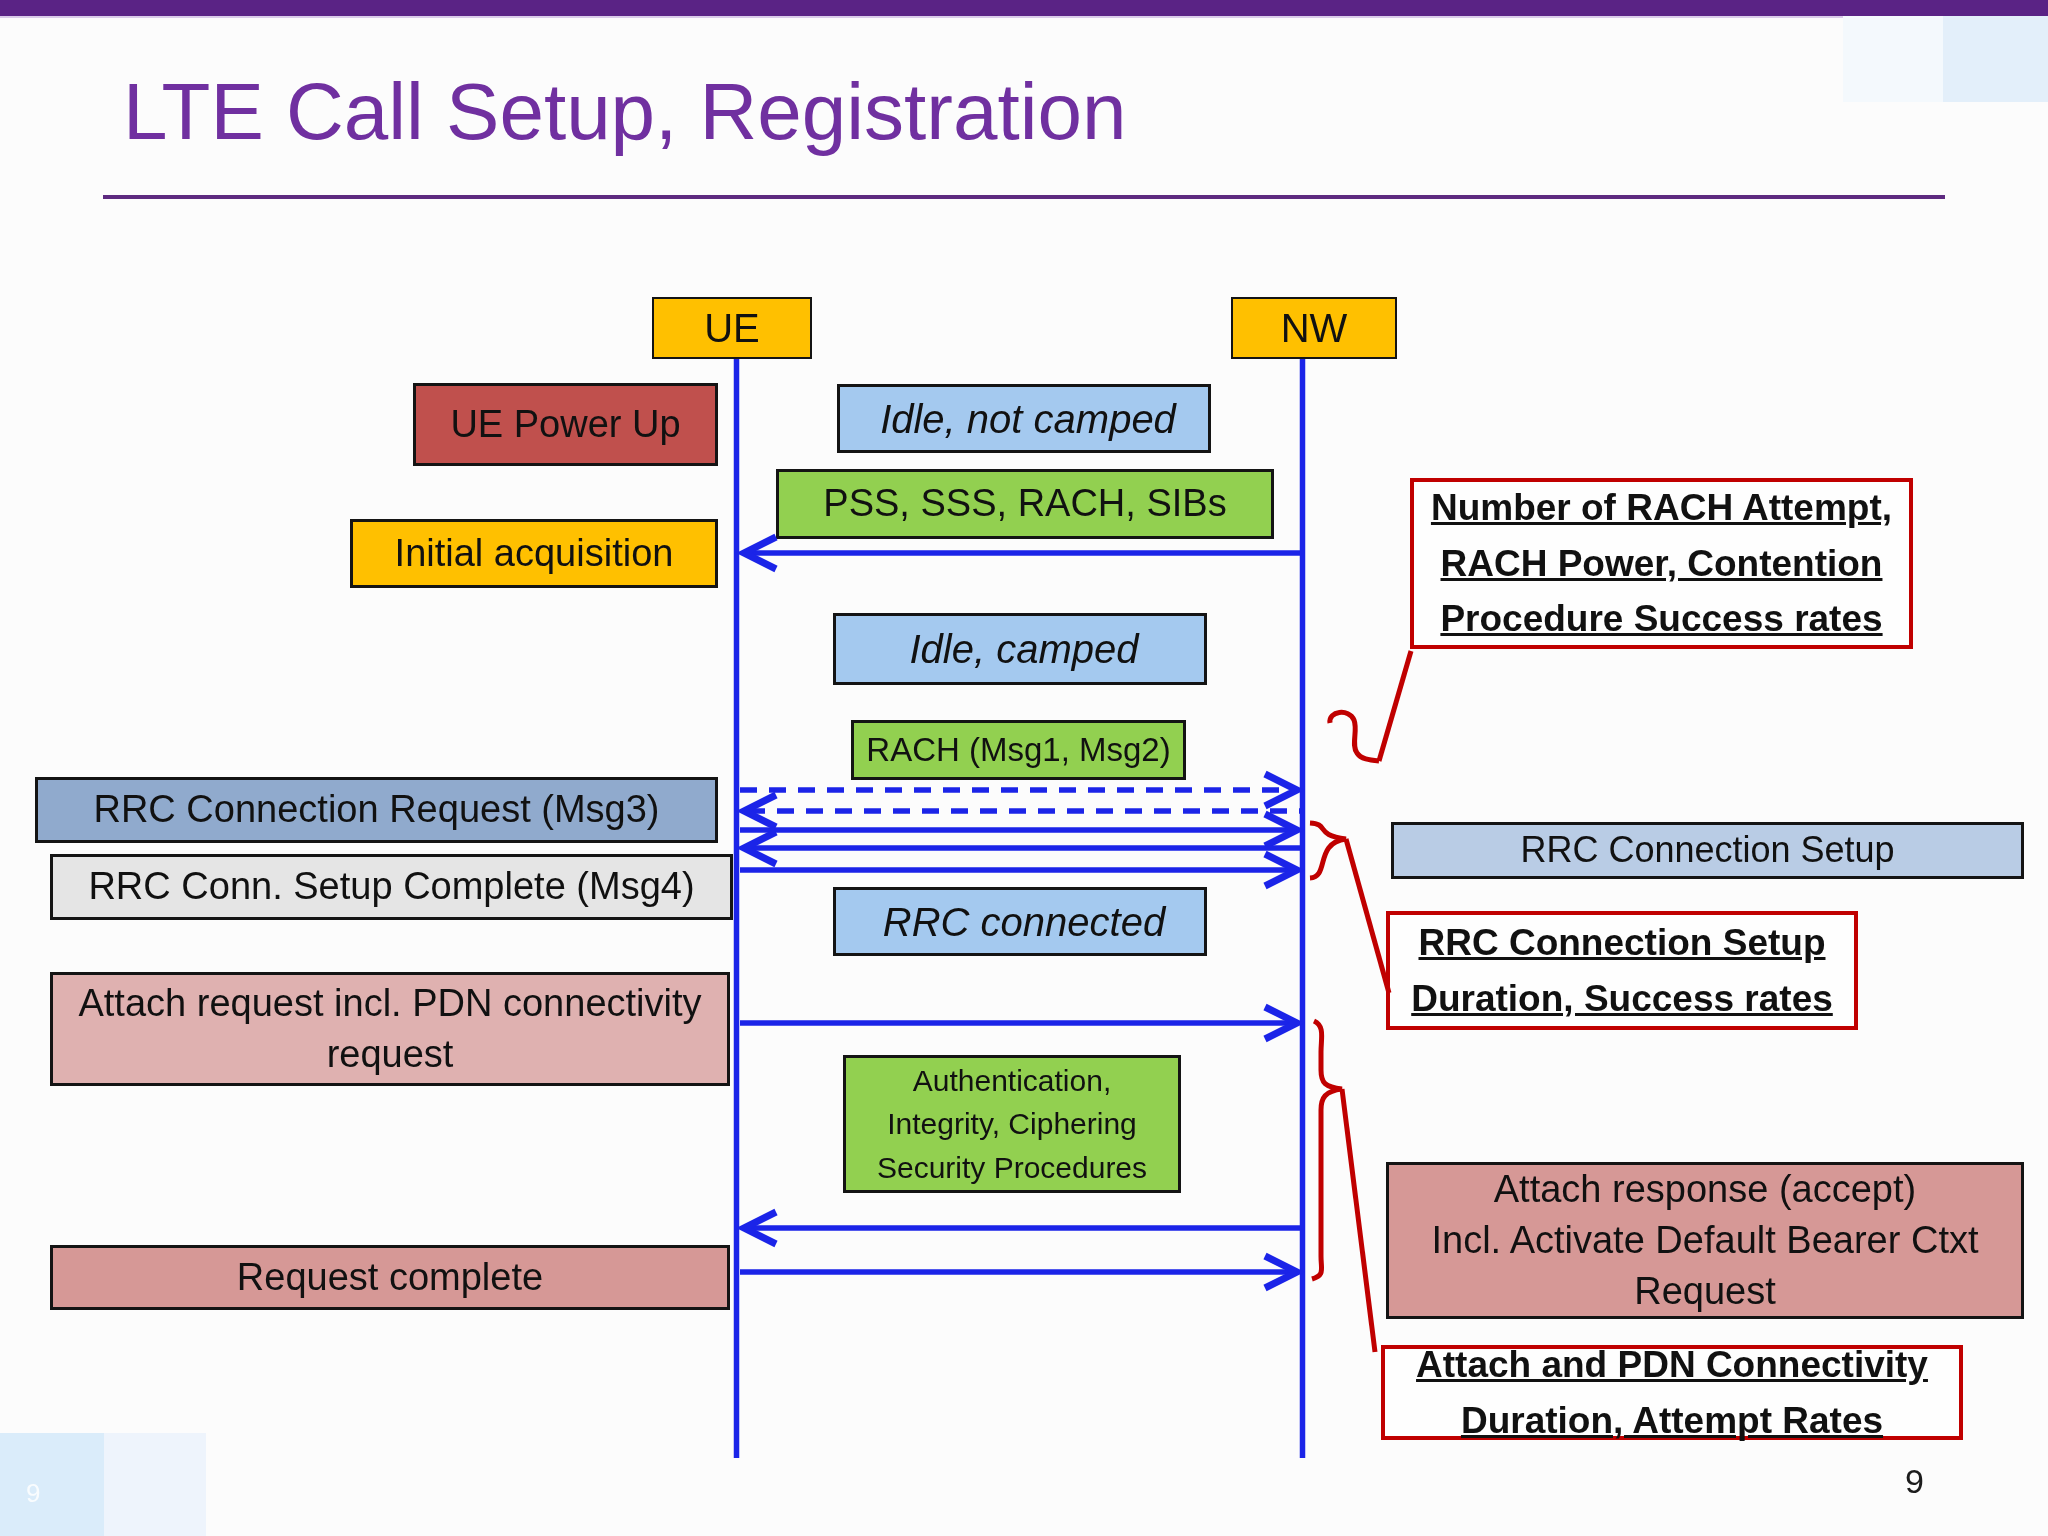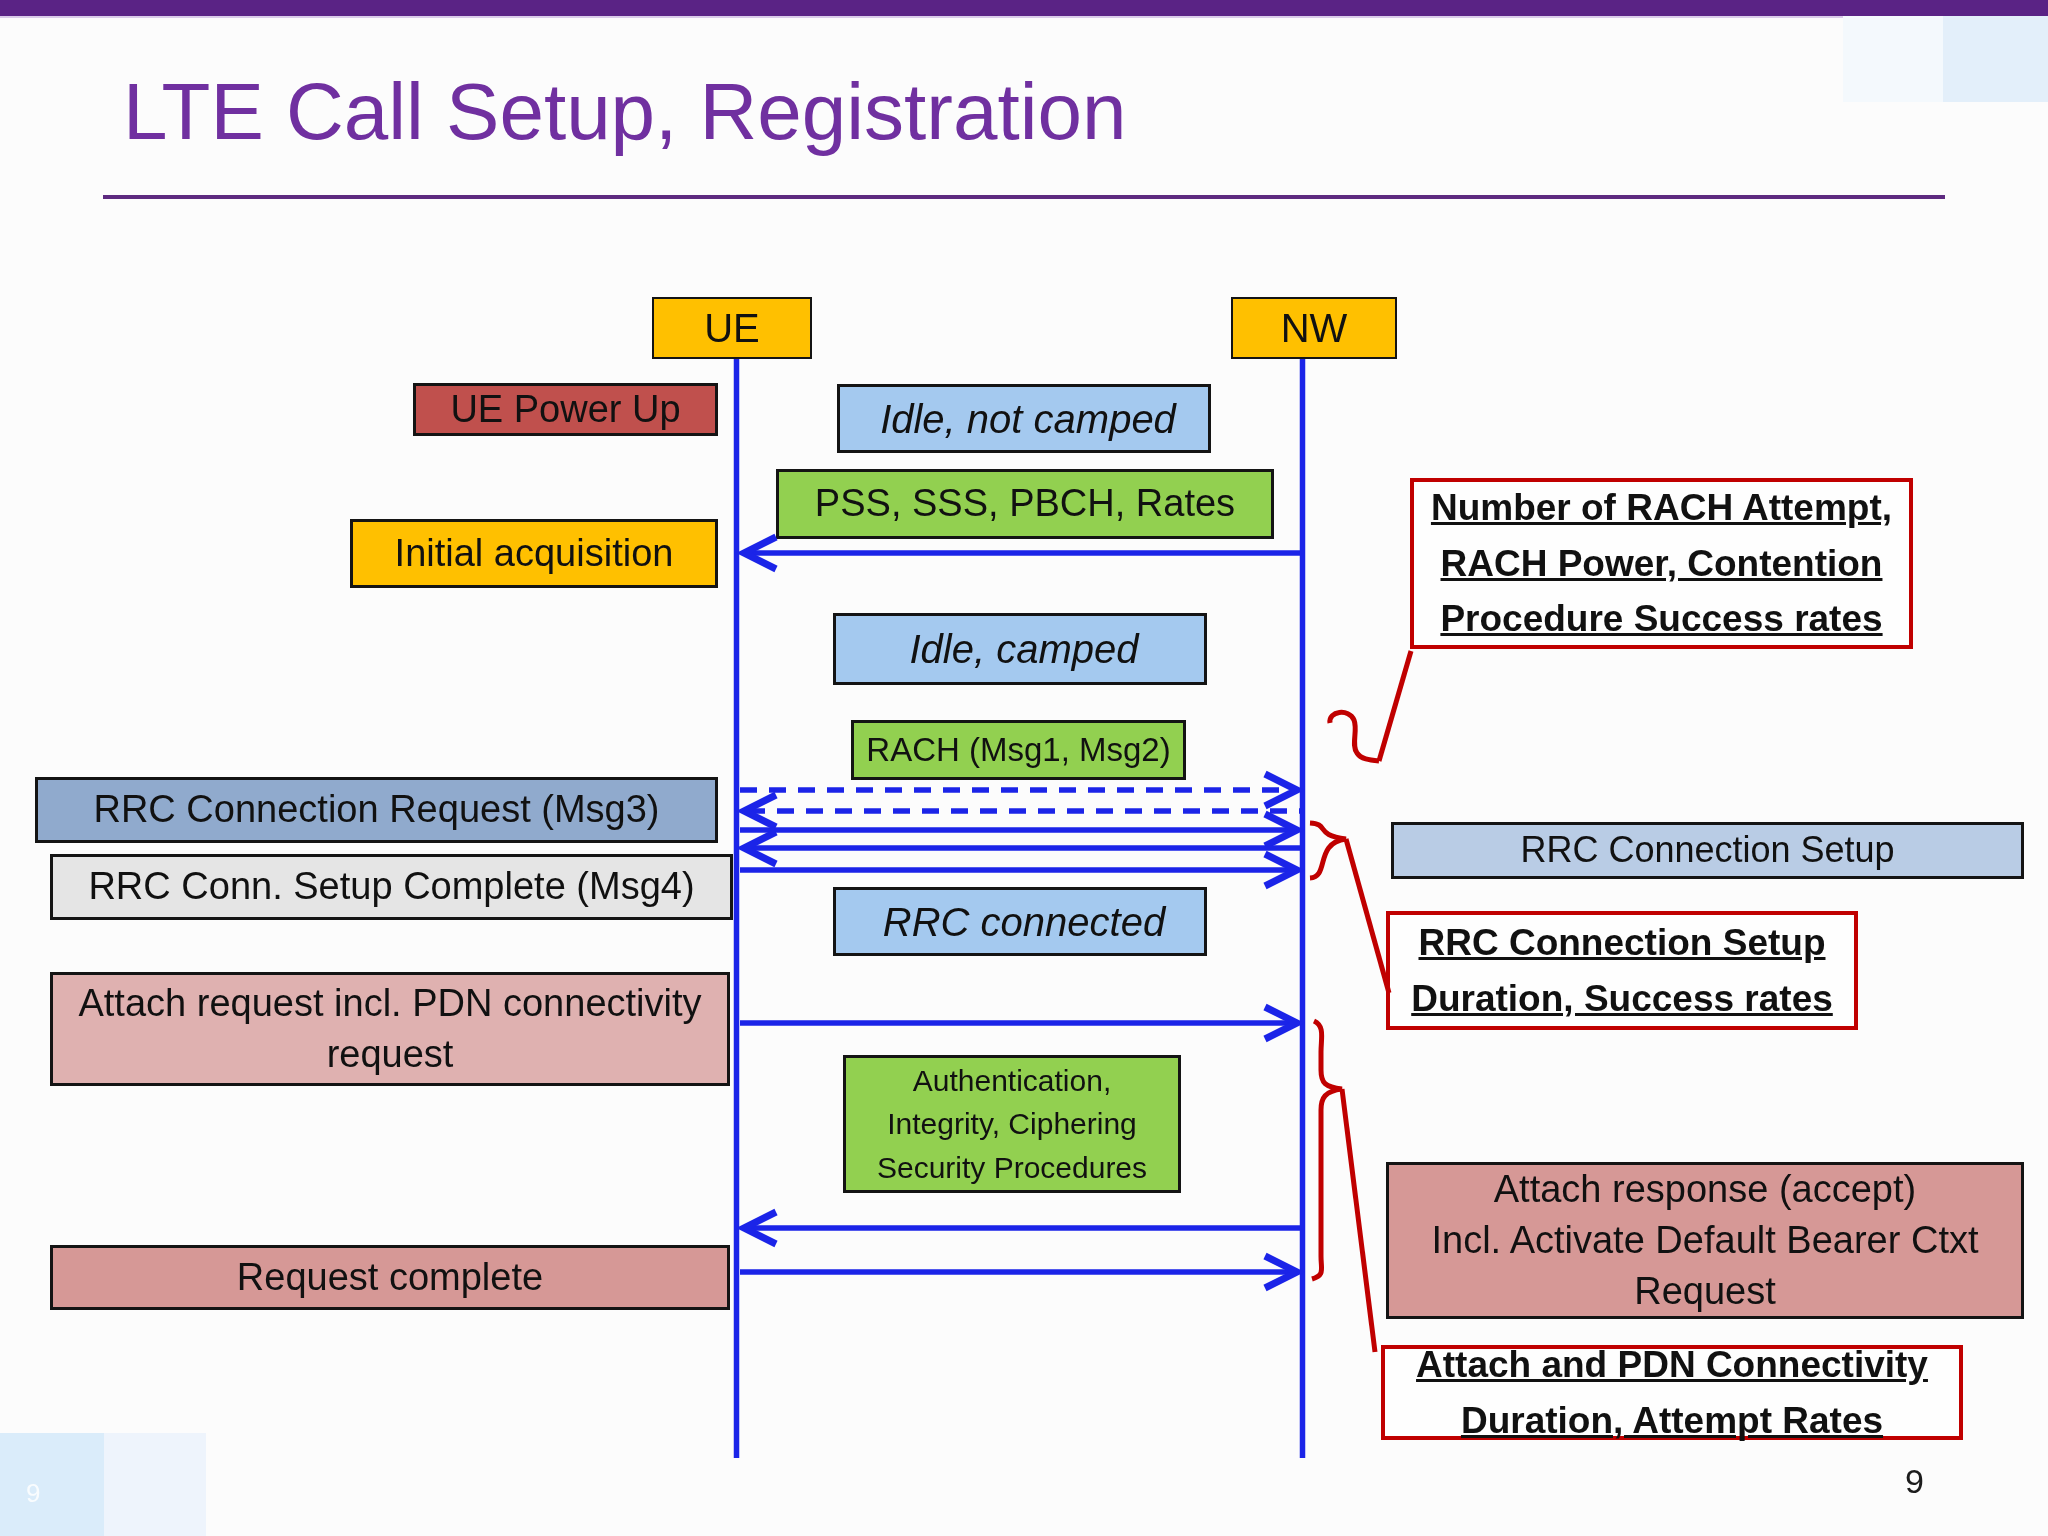--- a/index.html
+++ b/index.html
@@ -46,30 +46,30 @@
 <div class="corner" style="left:1943px;top:16px;width:105px;height:86px;background:#E3EFFA;"></div>
 <div class="corner" style="left:0px;top:1433px;width:104px;height:103px;background:#DAECFA;"></div>
 <div class="corner" style="left:104px;top:1433px;width:102px;height:103px;background:#EEF4FC;"></div>
 
 <div id="title">LTE Call Setup, Registration</div>
 <div id="title-rule"></div>
 
 <div class="box thin" style="left:652px;top:297px;width:160px;height:62px;background:#FFC000;font-size:40px;"><span>UE</span></div>
 <div class="box thin" style="left:1231px;top:297px;width:166px;height:62px;background:#FFC000;font-size:40px;"><span>NW</span></div>
 
-<div class="box" style="left:413px;top:383px;width:305px;height:53px;background:#C0504D;font-size:38px;"><span>UE Power Up</span></div>
+<div class="box" style="left:413px;top:383px;width:305px;height:83px;background:#C0504D;font-size:38px;"><span>UE Power Up</span></div>
 <div class="box" style="left:350px;top:519px;width:368px;height:69px;background:#FFC000;font-size:38px;"><span>Initial acquisition</span></div>
 <div class="box" style="left:35px;top:777px;width:683px;height:66px;background:#90AACD;font-size:38px;"><span>RRC Connection Request (Msg3)</span></div>
 <div class="box" style="left:50px;top:854px;width:683px;height:66px;background:#e5e5e5;font-size:38px;"><span>RRC Conn. Setup Complete (Msg4)</span></div>
 <div class="box" style="left:50px;top:972px;width:680px;height:114px;background:#DFB1B0;font-size:38px;align-items:center;"><span>Attach request incl. PDN connectivity
 request</span></div>
 <div class="box" style="left:50px;top:1245px;width:680px;height:65px;background:#D69896;font-size:38px;"><span>Request complete</span></div>
 
 <div class="box italic" style="left:837px;top:384px;width:374px;height:69px;background:#A4C9EF;font-size:40px;"><span>Idle, not camped</span></div>
-<div class="box" style="left:776px;top:469px;width:498px;height:70px;background:#92D050;font-size:38px;"><span>PSS, SSS, PBCH, Rates</span></div>
+<div class="box" style="left:776px;top:469px;width:498px;height:70px;background:#92D050;font-size:38px;"><span>PSS, SSS, RACH, SIBs</span></div>
 <div class="box italic" style="left:833px;top:613px;width:374px;height:72px;background:#A4C9EF;font-size:40px;"><span>Idle, camped</span></div>
 <div class="box" style="left:851px;top:720px;width:335px;height:60px;background:#92D050;font-size:33px;"><span>RACH (Msg1, Msg2)</span></div>
 <div class="box italic" style="left:833px;top:887px;width:374px;height:69px;background:#A4C9EF;font-size:40px;"><span>RRC connected</span></div>
 <div class="box" style="left:843px;top:1055px;width:338px;height:138px;background:#92D050;font-size:30px;line-height:1.45;"><span>Authentication,
 Integrity, Ciphering
 Security Procedures</span></div>
 
 <div class="box" style="left:1391px;top:822px;width:633px;height:57px;background:#B9CCE5;font-size:36px;"><span>RRC Connection Setup</span></div>
 <div class="box" style="left:1386px;top:1162px;width:638px;height:157px;background:#D69896;font-size:38px;"><span>Attach response (accept)
 Incl. Activate Default Bearer Ctxt

